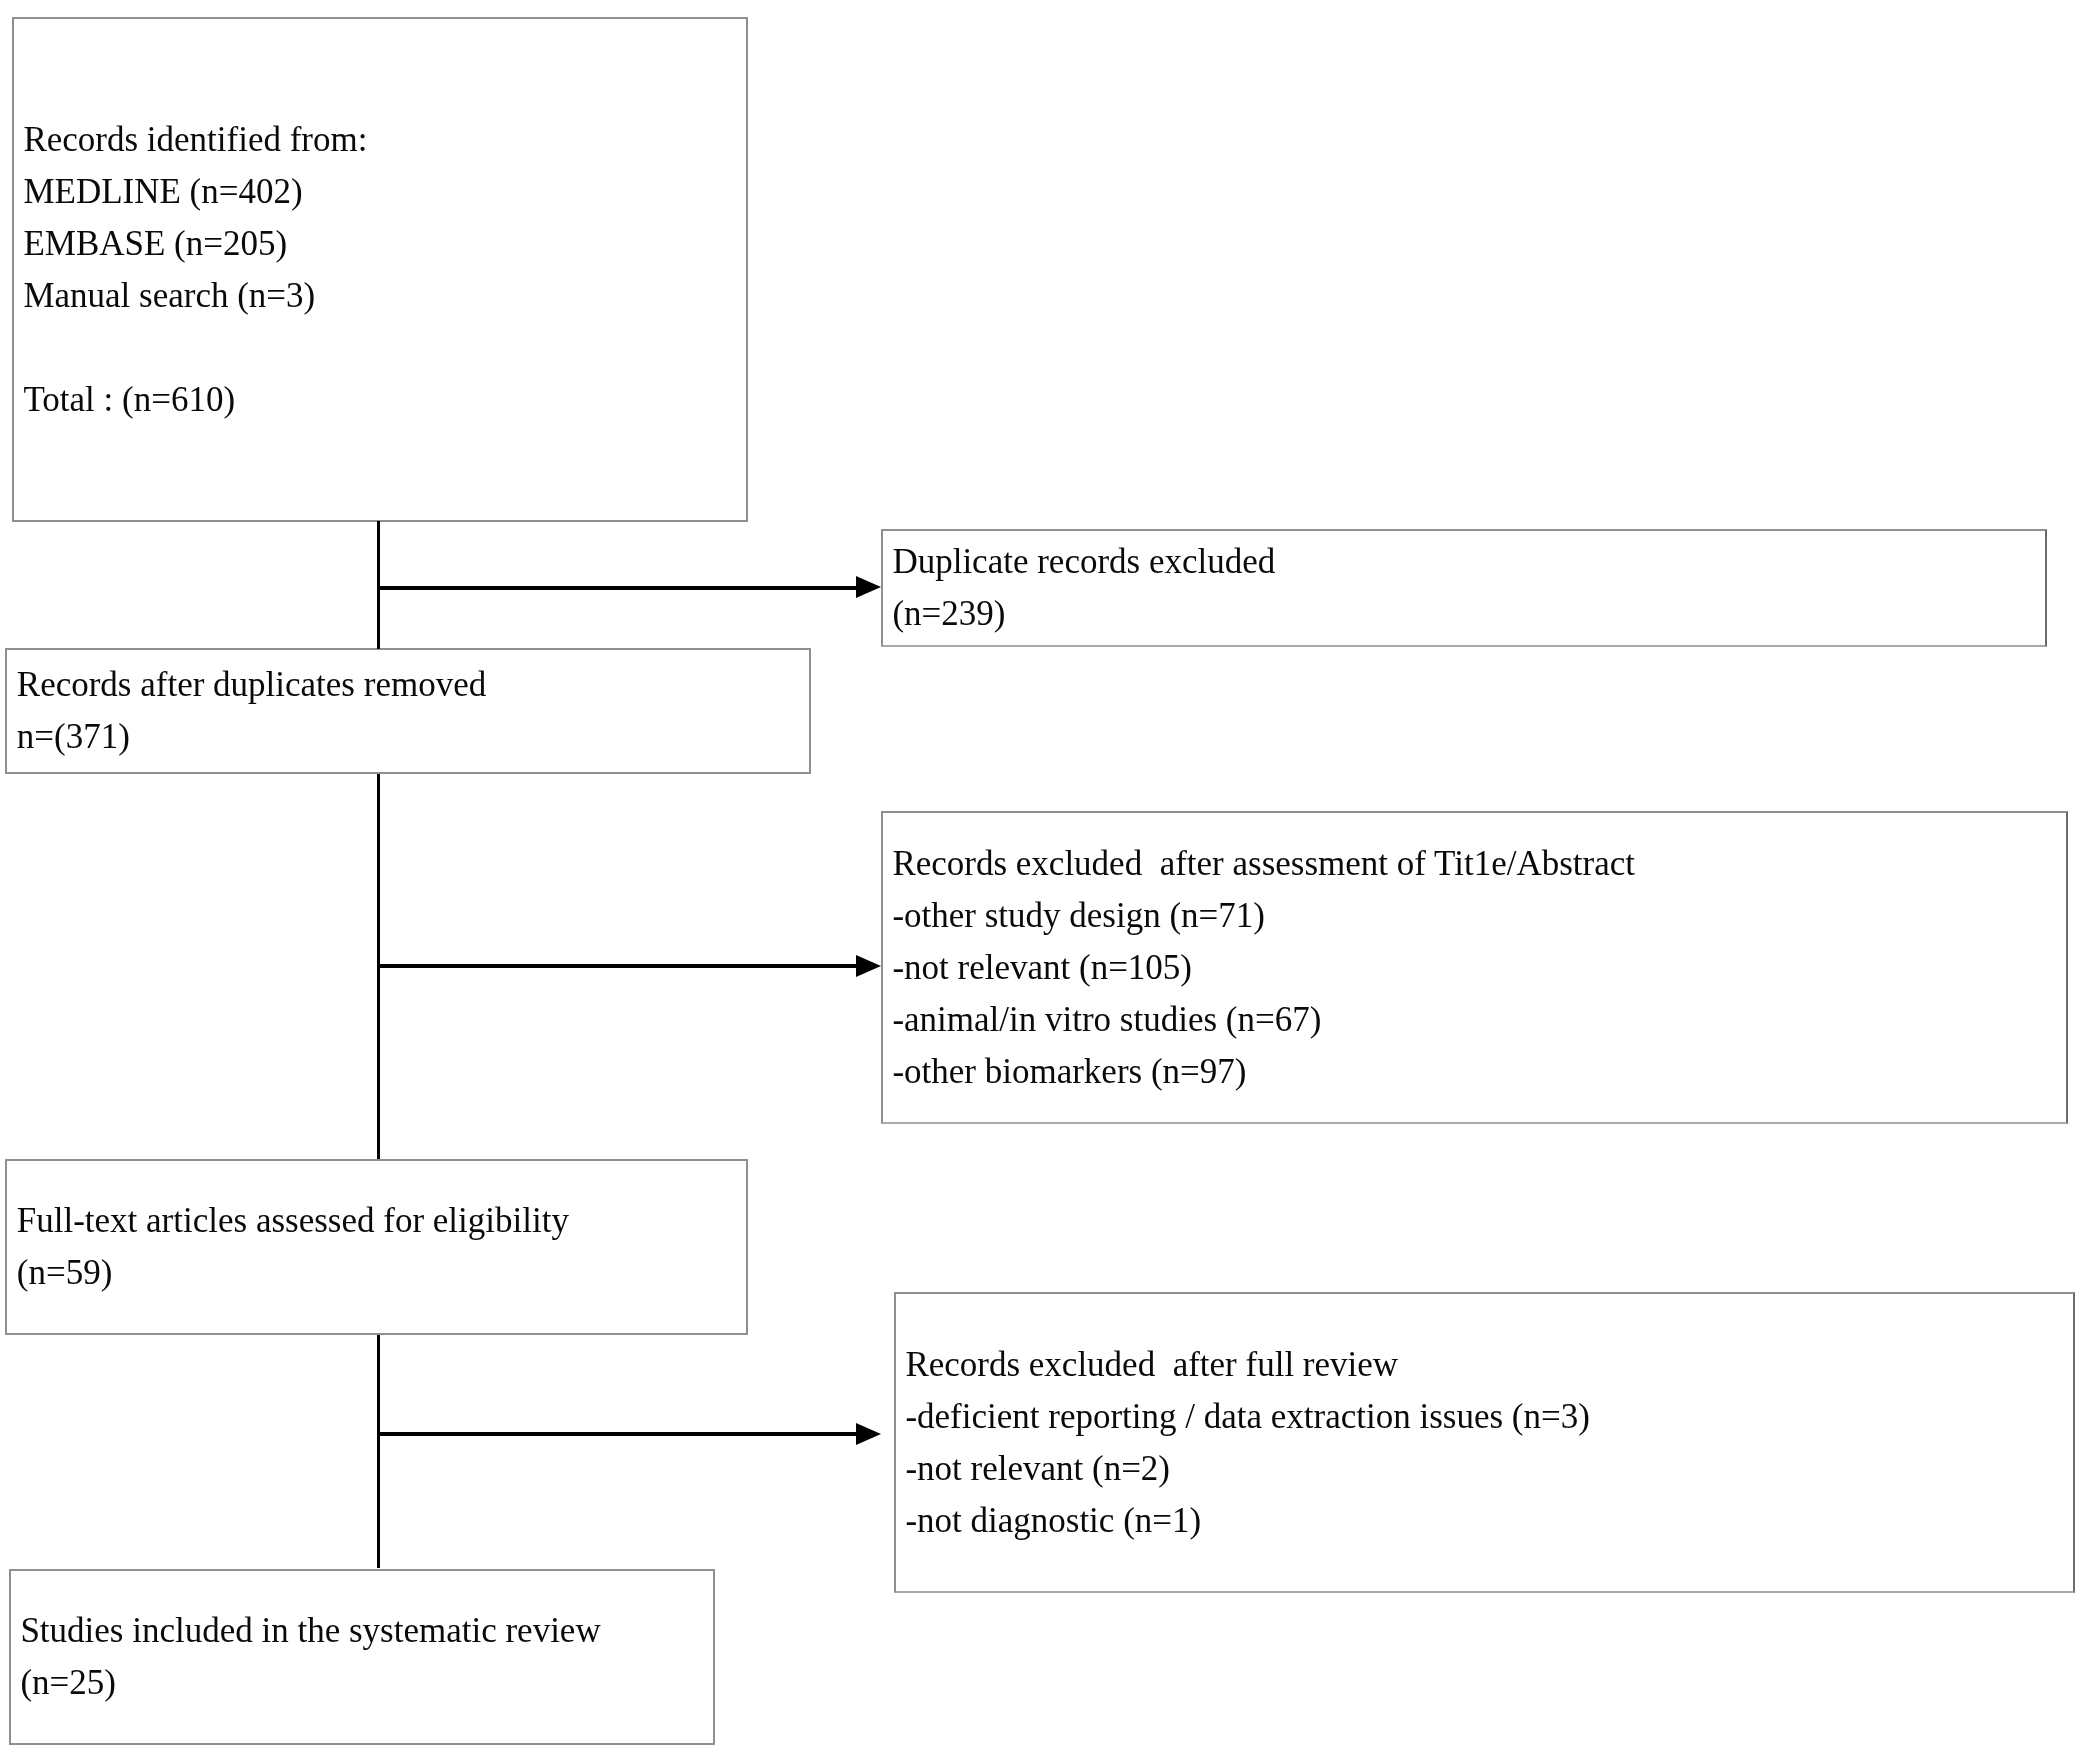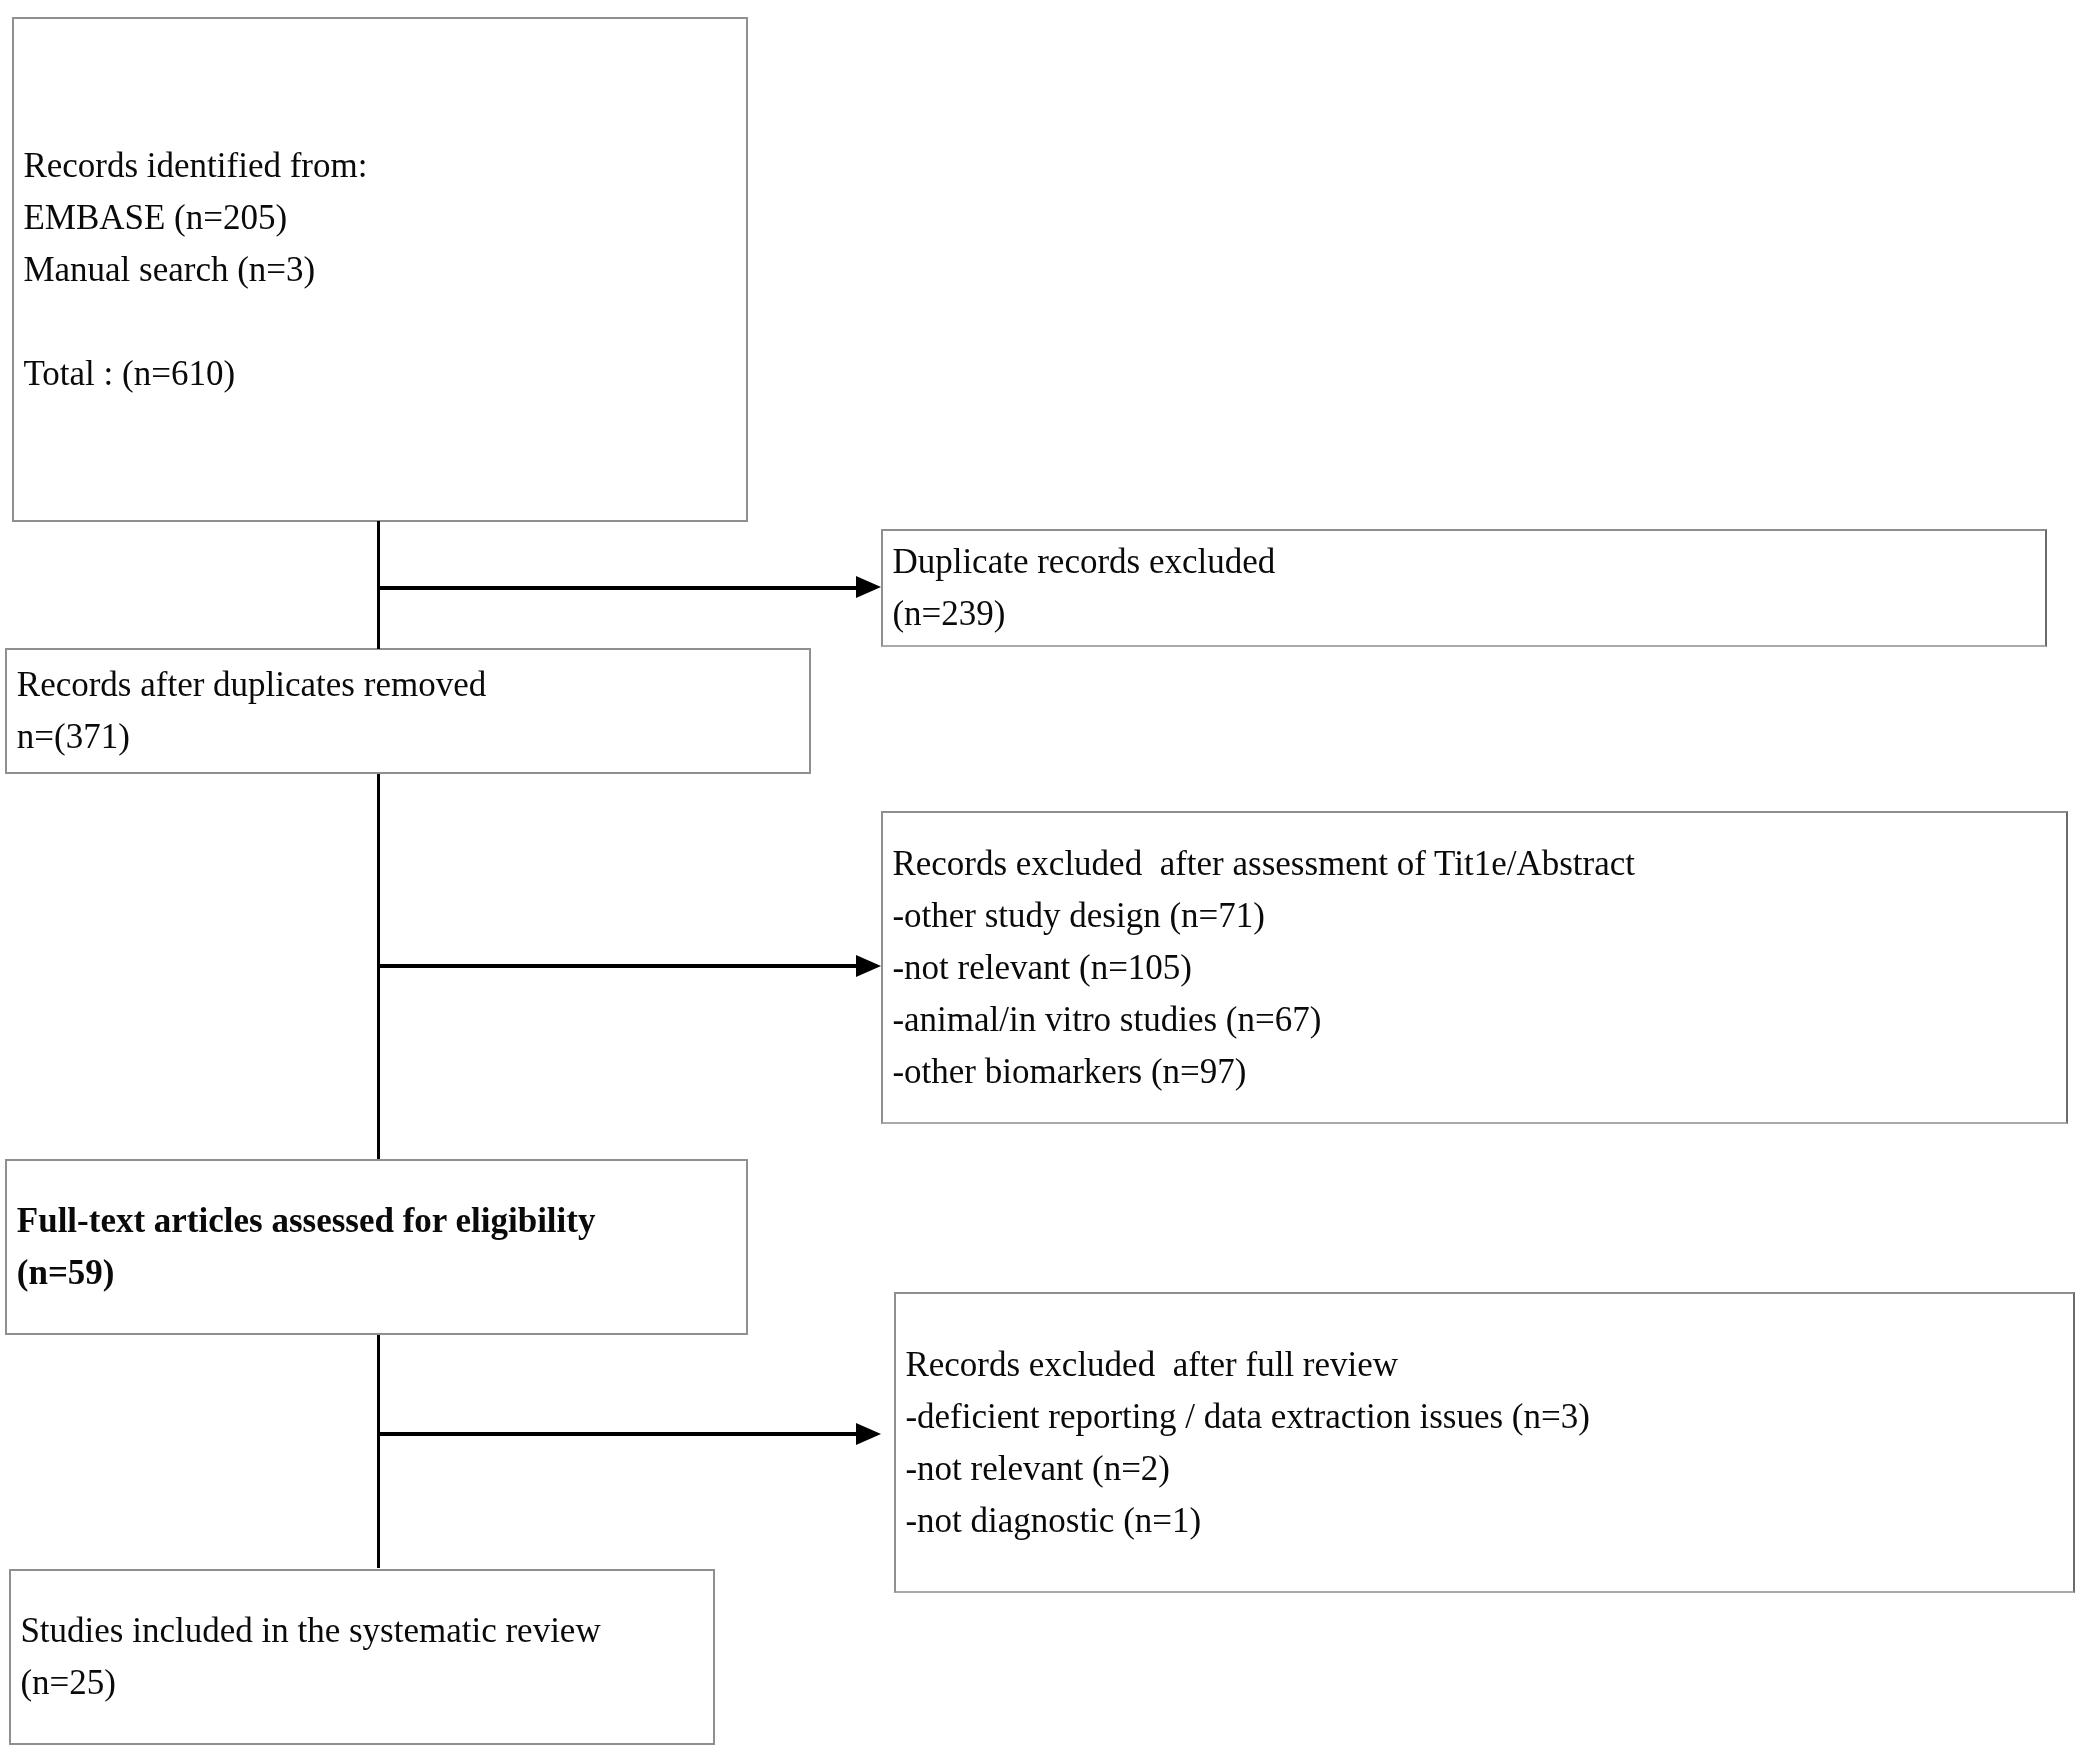--- a/index.html
+++ b/index.html
@@ -50,21 +50,21 @@
   .arrowhead{
     position:absolute;
     width:0;height:0;
     border-top:11.4px solid transparent;
     border-bottom:11.4px solid transparent;
     border-left:25.6px solid #000000;
   }
   
   #box-identified      { left:12px;  top:17px;   width:736px; height:505px; }
   #box-after-duplicates{ left:5.4px;   top:648px;  width:806px; height:126px; }
-  #box-fulltext        { left:5.4px;   top:1159px; width:743px; height:176px;font-weight:bold; }
+  #box-fulltext        { left:5.4px;   top:1159px; width:743px; height:176px; }
   #box-included        { left:9px;   top:1569px; width:706px; height:176px; }
   
   #box-duplicates-excluded    { left:881px; top:529px;  width:1166px; height:118px; }
   #box-titleabstract-excluded { left:881px; top:811px; width:1187px; height:313px; }
   #box-fullreview-excluded    { left:881px; top:1292px; width:1181px; height:301px;margin-left:13px; }
   
   #vline-1{ left:377px; top:521px;  height:128px; }
   #vline-2{ left:377px; top:774px; height:385px; }
   #vline-3{ left:377px; top:1335px; height:233px; }
   #hline-1{ left:378px; top:586px;  width:479px; }
@@ -74,20 +74,21 @@
   #ahead-2{ left:856px; top:955px; }
   #ahead-3{ left:856px; top:1423px; }
 </style>
 </head>
 <body>
 
 <div class="canvas">
 
   <div class="fbox" id="box-identified">
     <div class="tline">Records identified from:</div>
+    <div class="tline">MEDLINE (n=402)</div>
     <div class="tline">EMBASE (n=205)</div>
     <div class="tline">Manual search (n=3)</div>
     <div class="tline"></div>
     <div class="tline">Total : (n=610)</div>
   </div>
 
   <div class="fbox" id="box-after-duplicates">
     <div class="tline">Records after duplicates removed</div>
     <div class="tline">n=(371)</div>
   </div>

